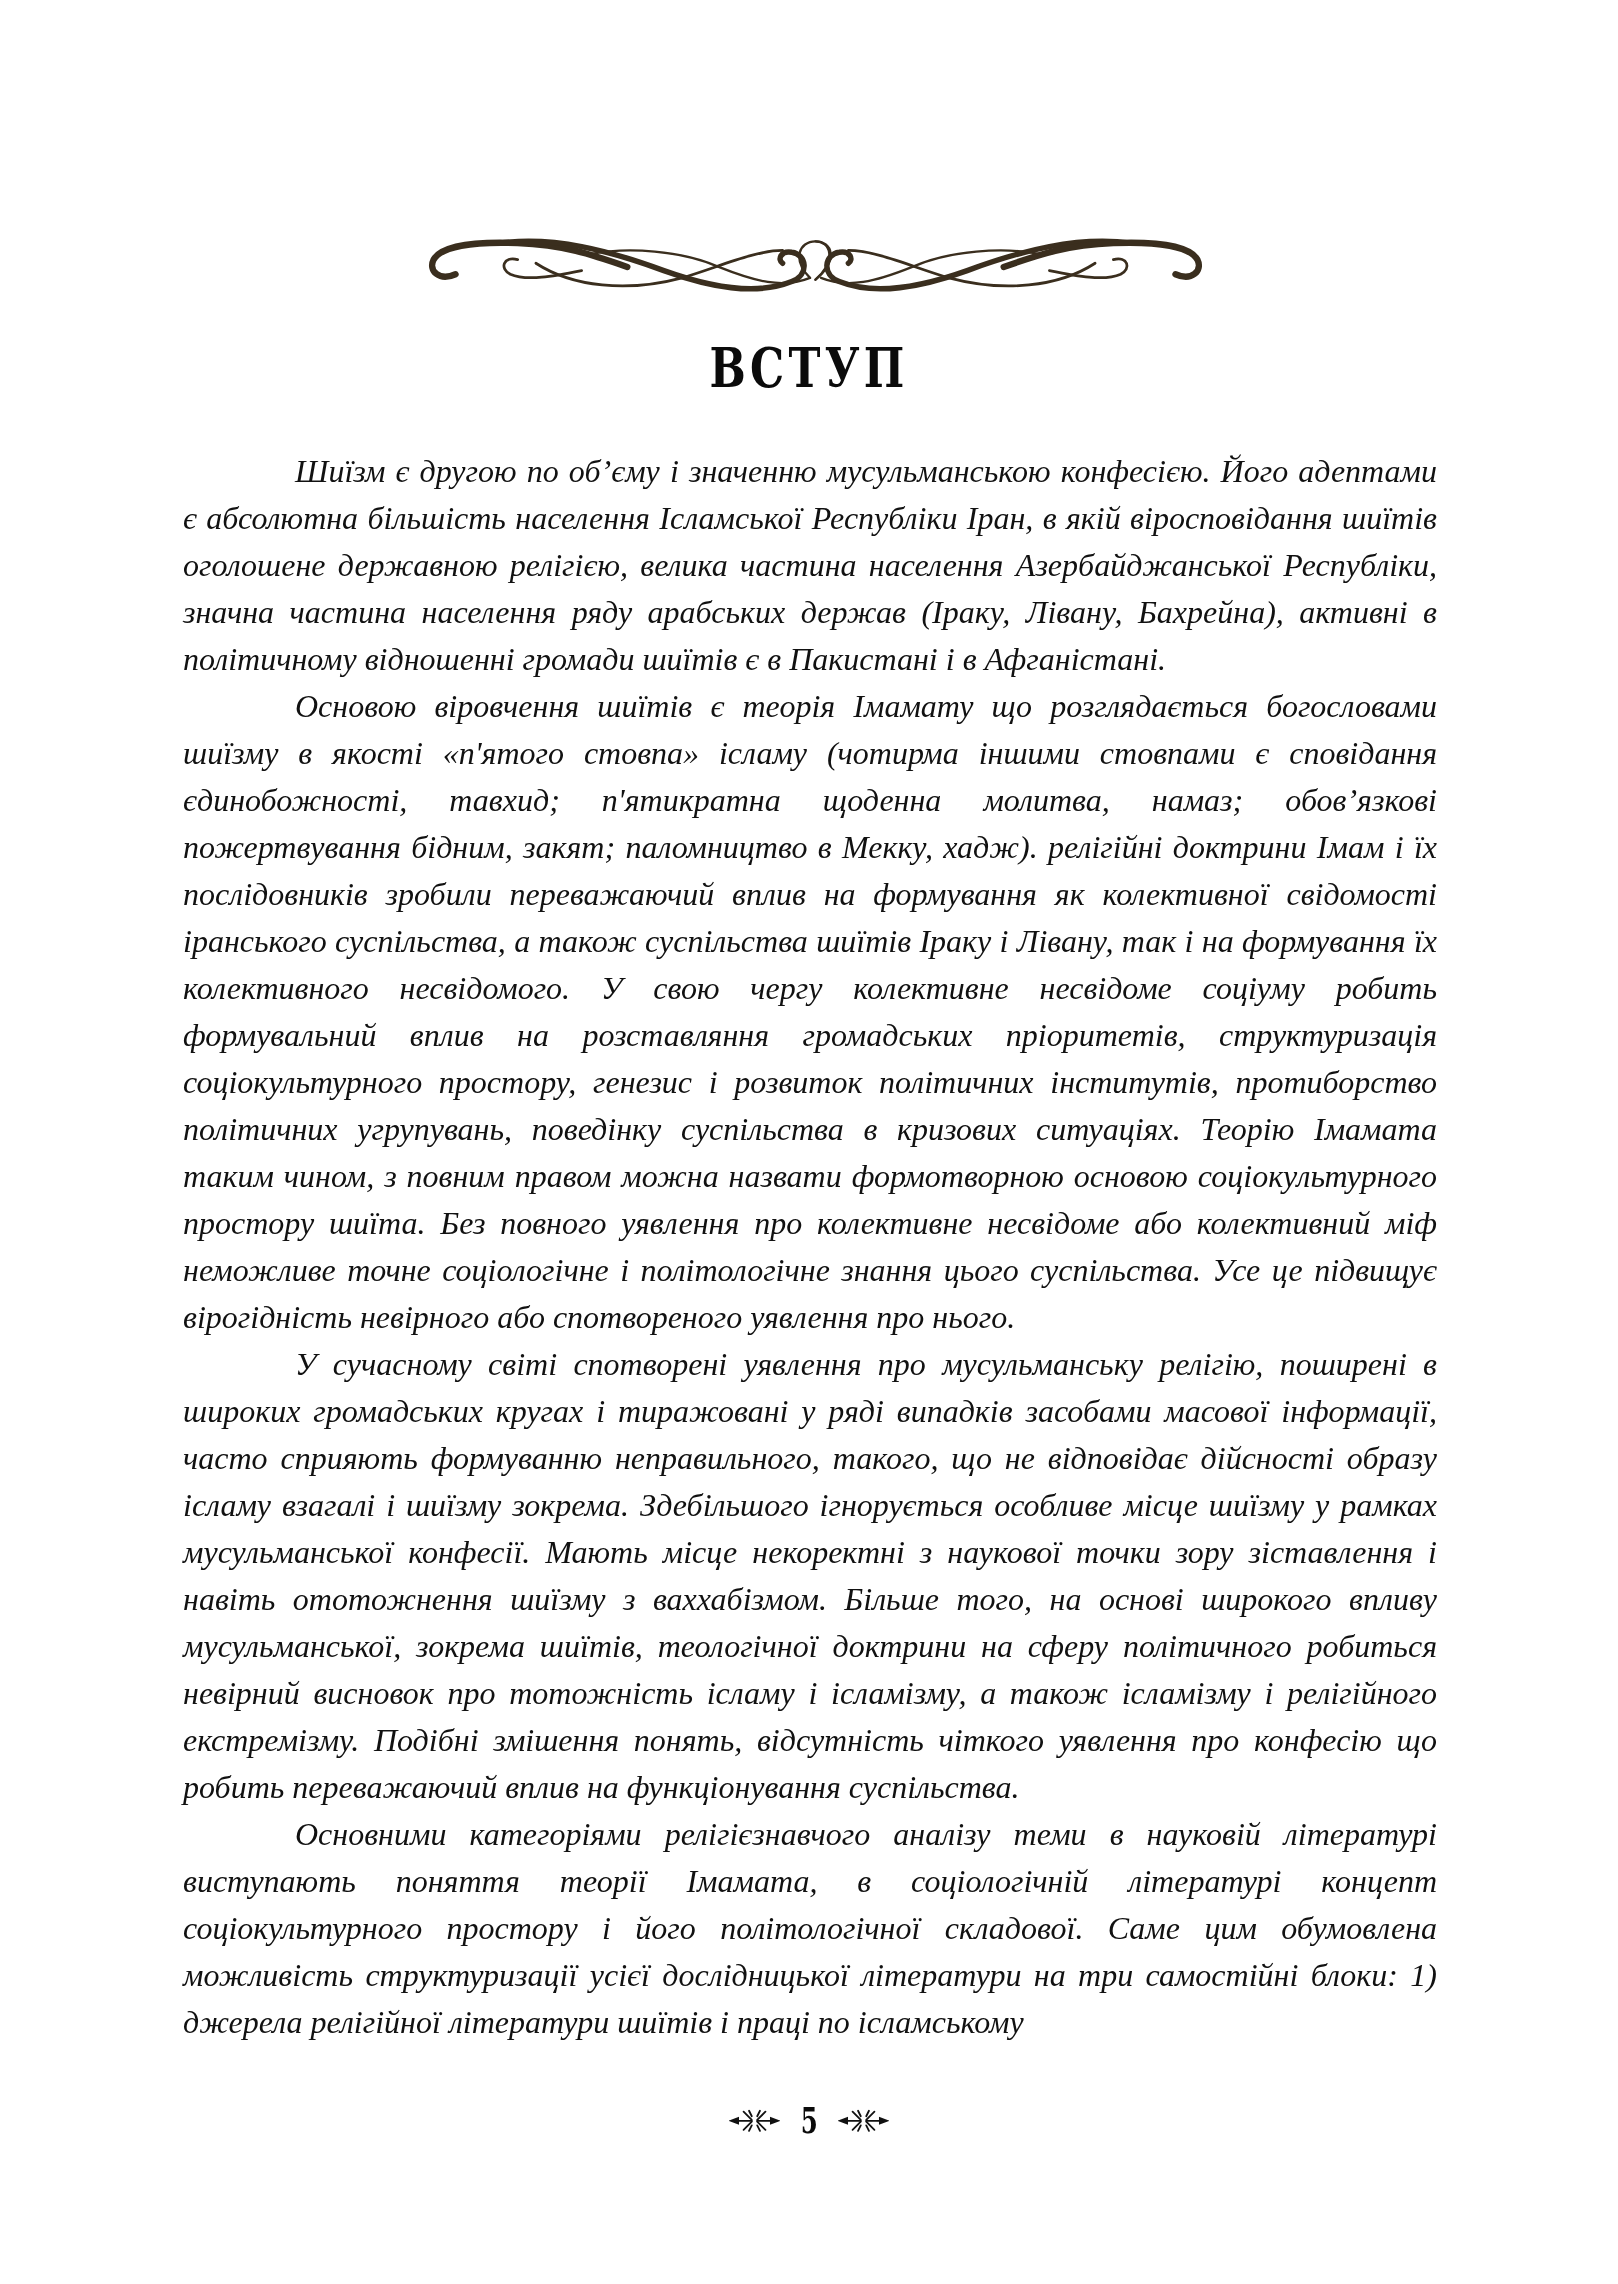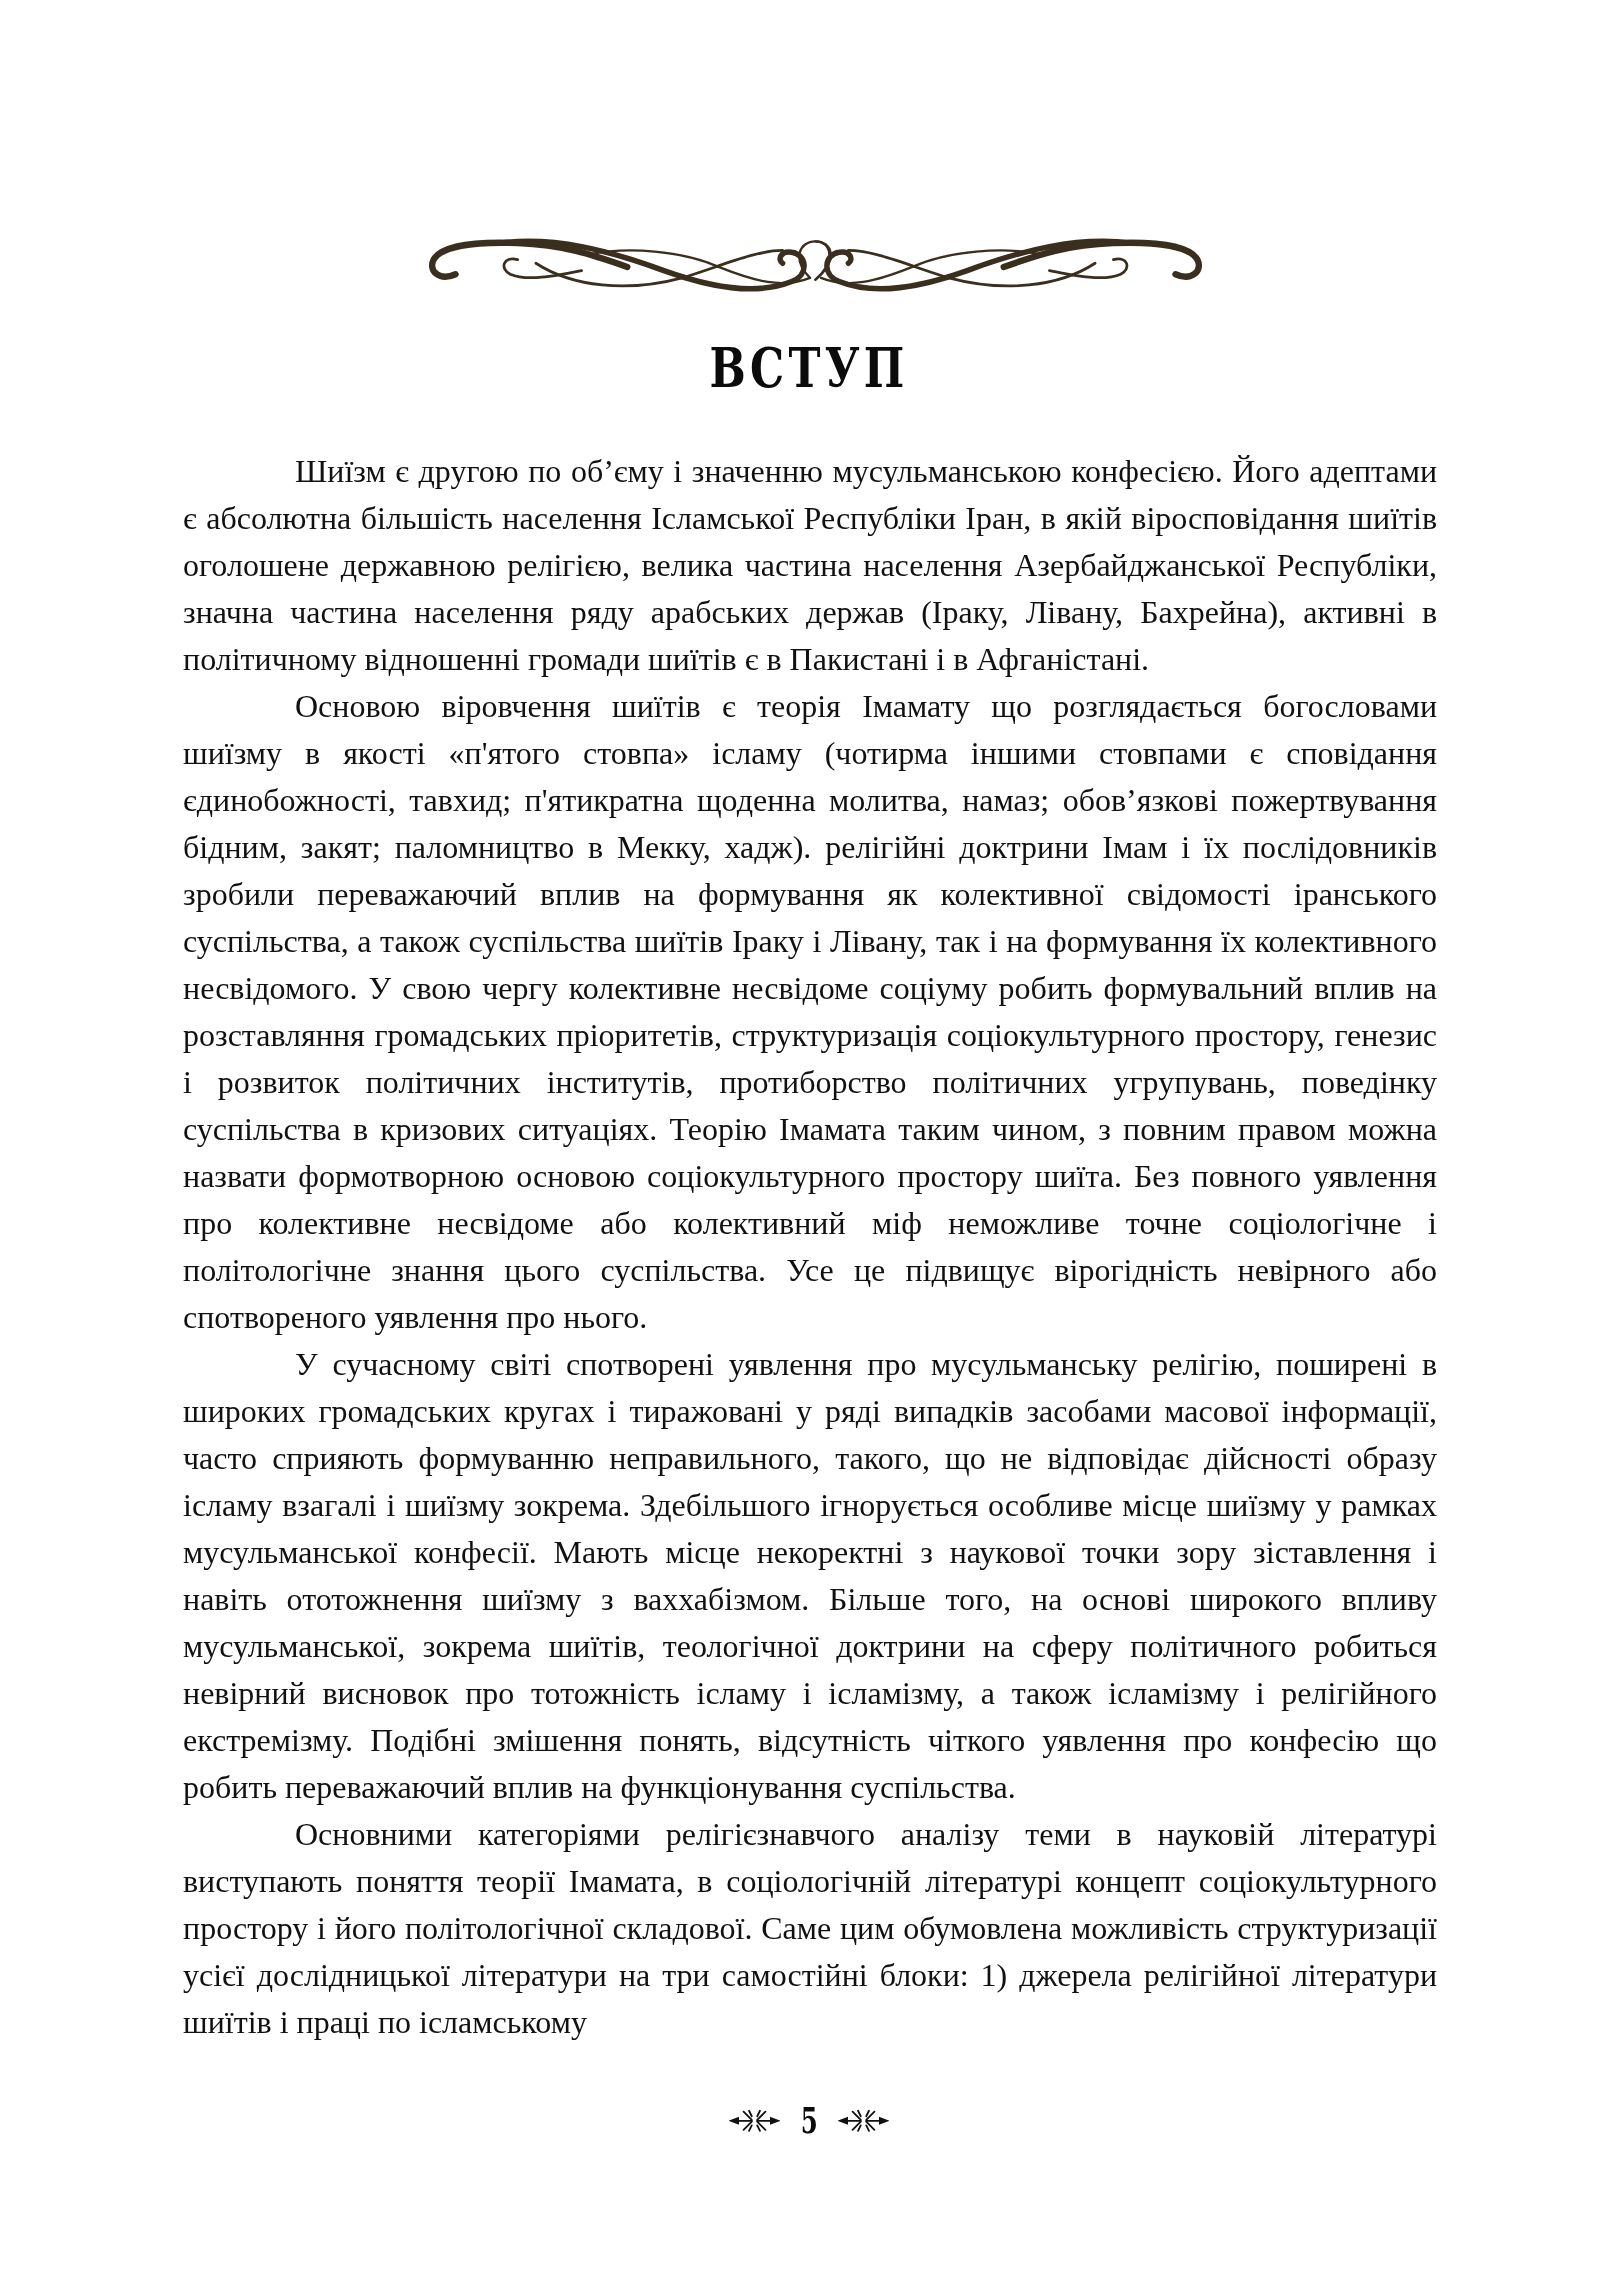--- a/index.html
+++ b/index.html
@@ -45,20 +45,21 @@
       font-size: 32px;
       line-height: 47px;
       text-align: justify;
       color: #111111;
     }
     .text-block p {
       margin: 0;
       text-indent: 112px;
       text-align: justify;
       hyphens: none;
+      font-style: italic;
     }
     .footer {
       position: absolute;
       left: 0;
       top: 2098px;
       width: 1618px;
       height: 46px;
       display: flex;
       justify-content: center;
       align-items: center;

